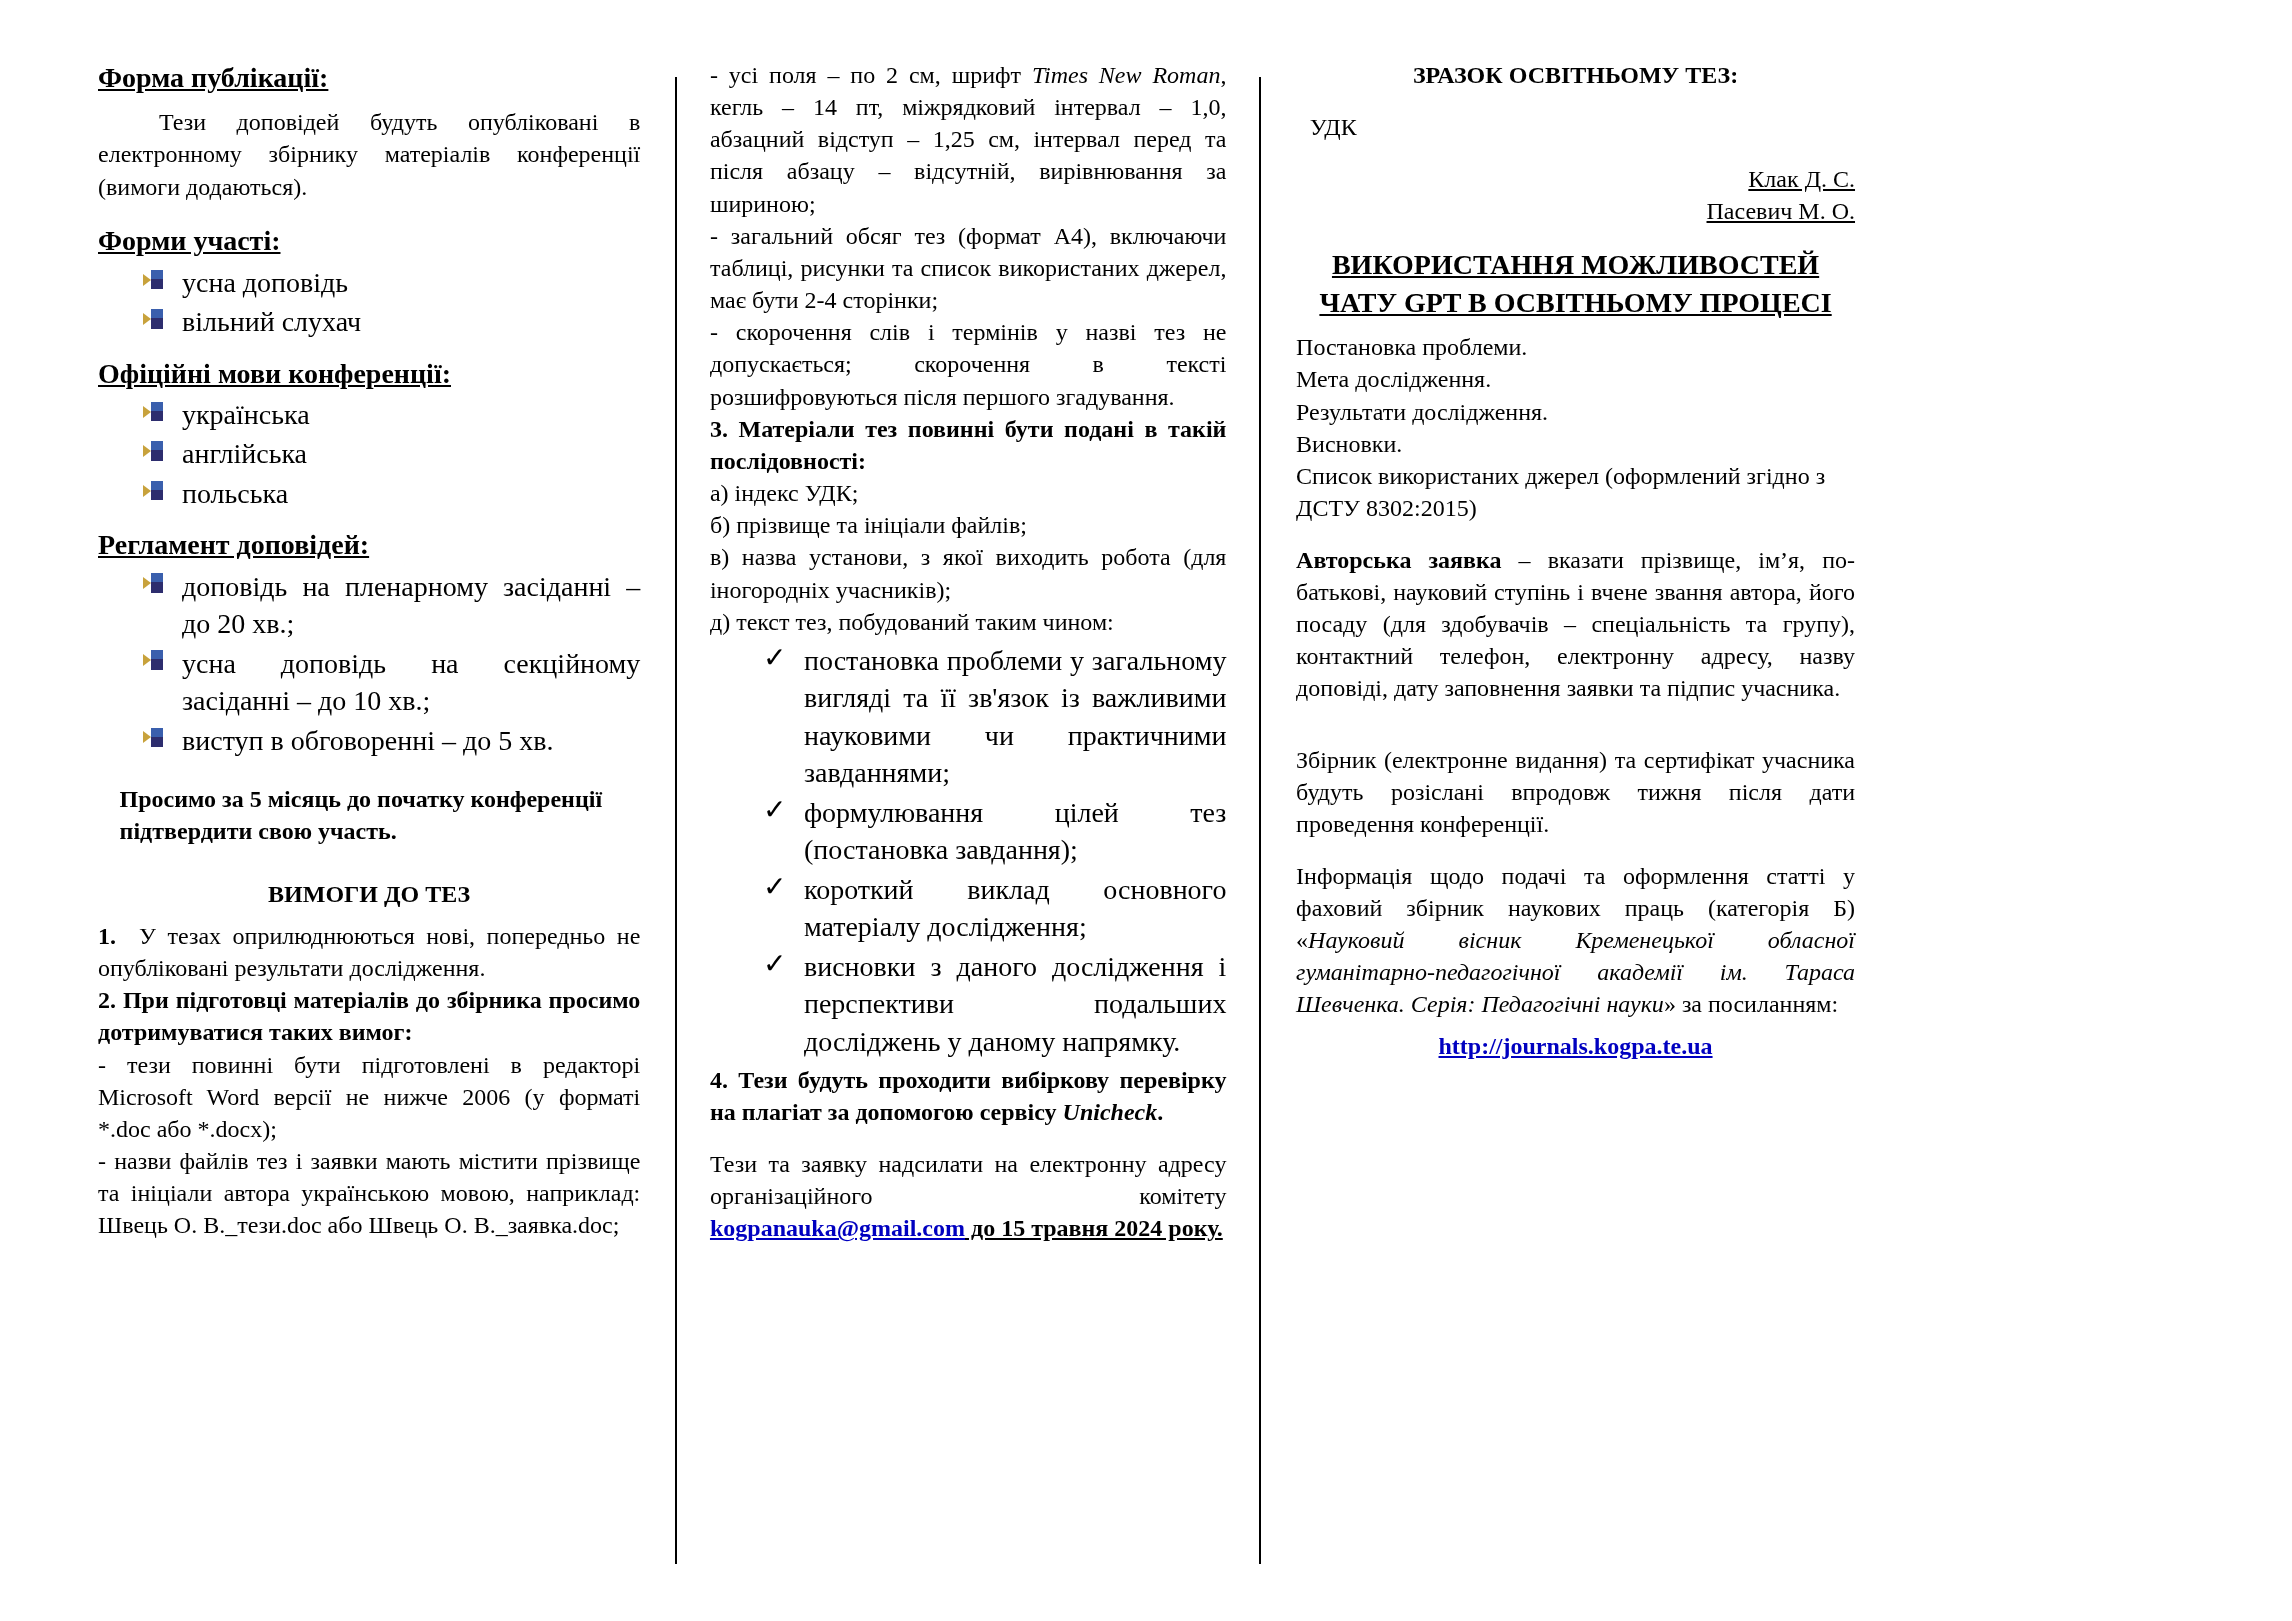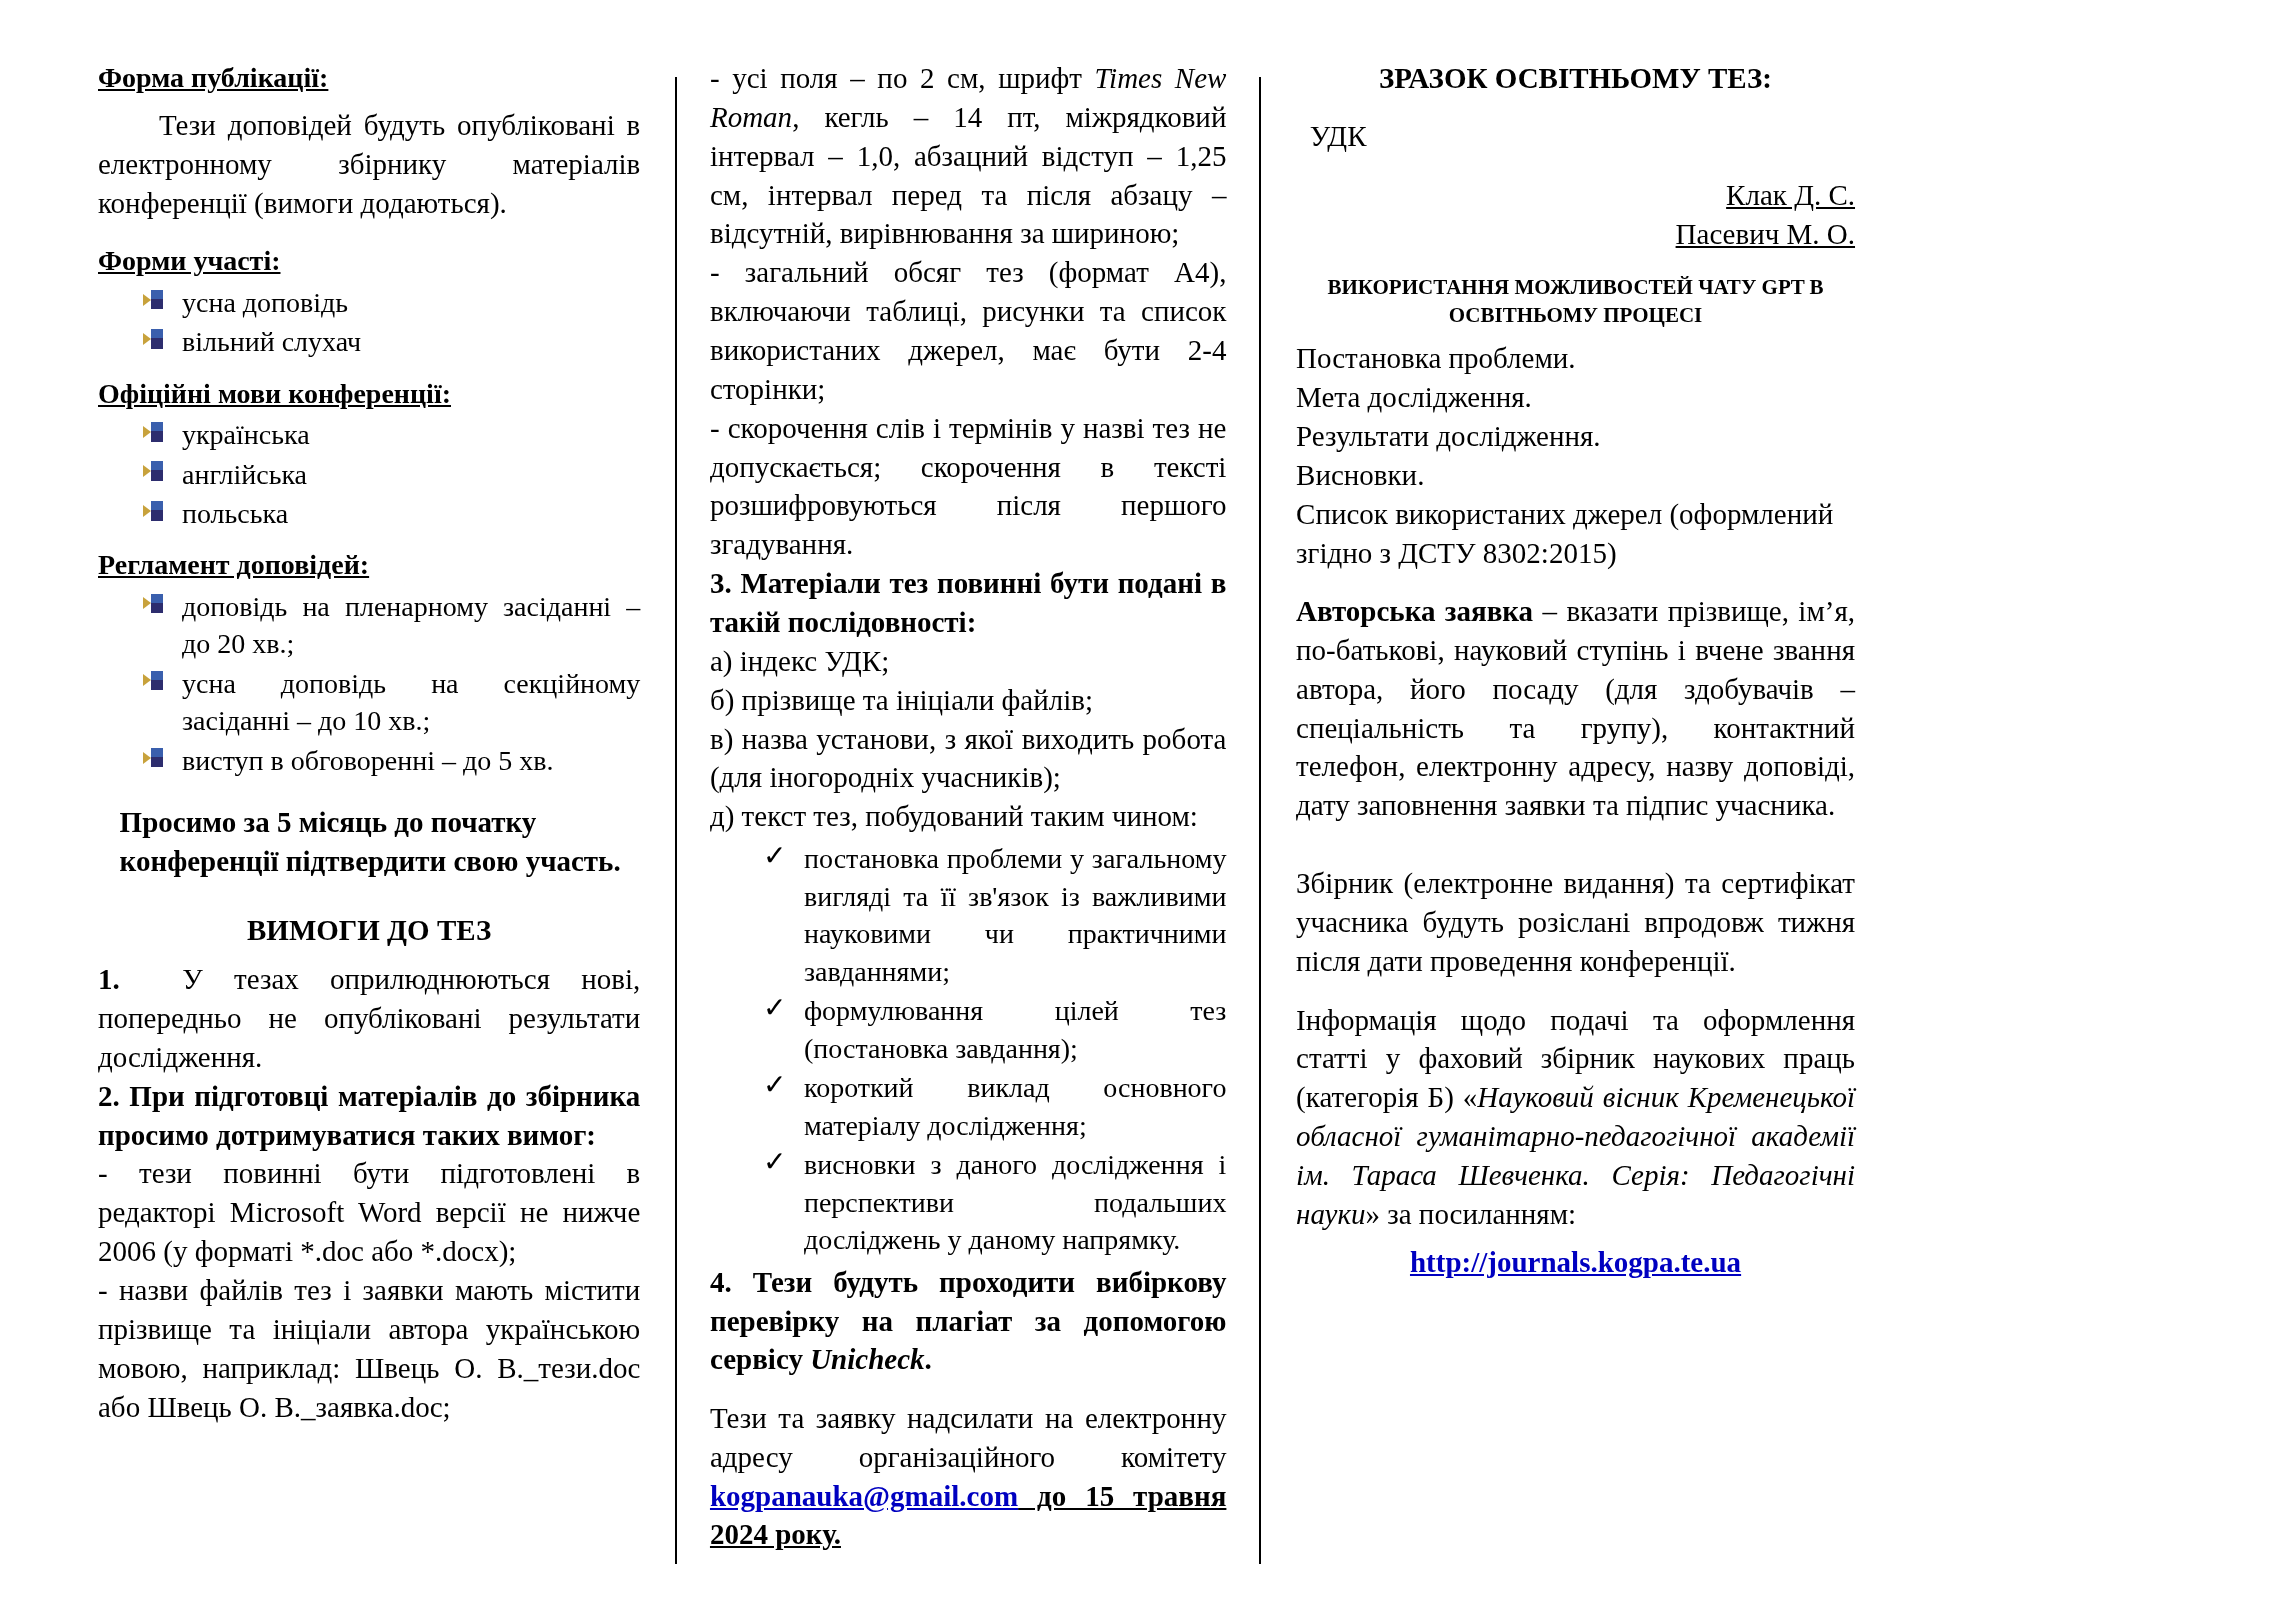--- a/index.html
+++ b/index.html
@@ -28,21 +28,21 @@
     position: relative;
   }
   .col-1 { width: 686px; padding-right: 35px; }
   .col-sep { width: 2px; background: #000; margin: 17.6px 0 17.6px 0; }
   .col-2 { width: 686px; padding: 0 33px; }
   .col-3 { width: 706px; padding-left: 35px; }
 
   p { margin: 0 0 0 0; }
 
   .t {
-    font-size: 29px;
+    font-size: 24px;
     line-height: 1.34;
     text-align: justify;
     text-justify: inter-word;
   }
   .indent { text-indent: 61px; }
   .center { text-align: center; }
   .right { text-align: right; text-decoration: underline; }
   .bold { font-weight: bold; }
   .ital { font-style: italic; }
   .under { text-decoration: underline; }
@@ -116,22 +116,23 @@
   }
 
   .link {
     color: #0000c0;
     text-decoration: underline;
     font-weight: bold;
   }
   .smallcaps-title {
     font-weight: bold;
     text-align: center;
-    font-size: 21px;
-    line-height: 1.34;
+    font-size: 28px;
+    line-height: 1.34;
+    text-decoration: underline;
   }
   .udk { margin-left: 13.7px; }
 </style>
 </head>
 <body>
 
 <div class="page">
 
   <div class="col col-1">
 

